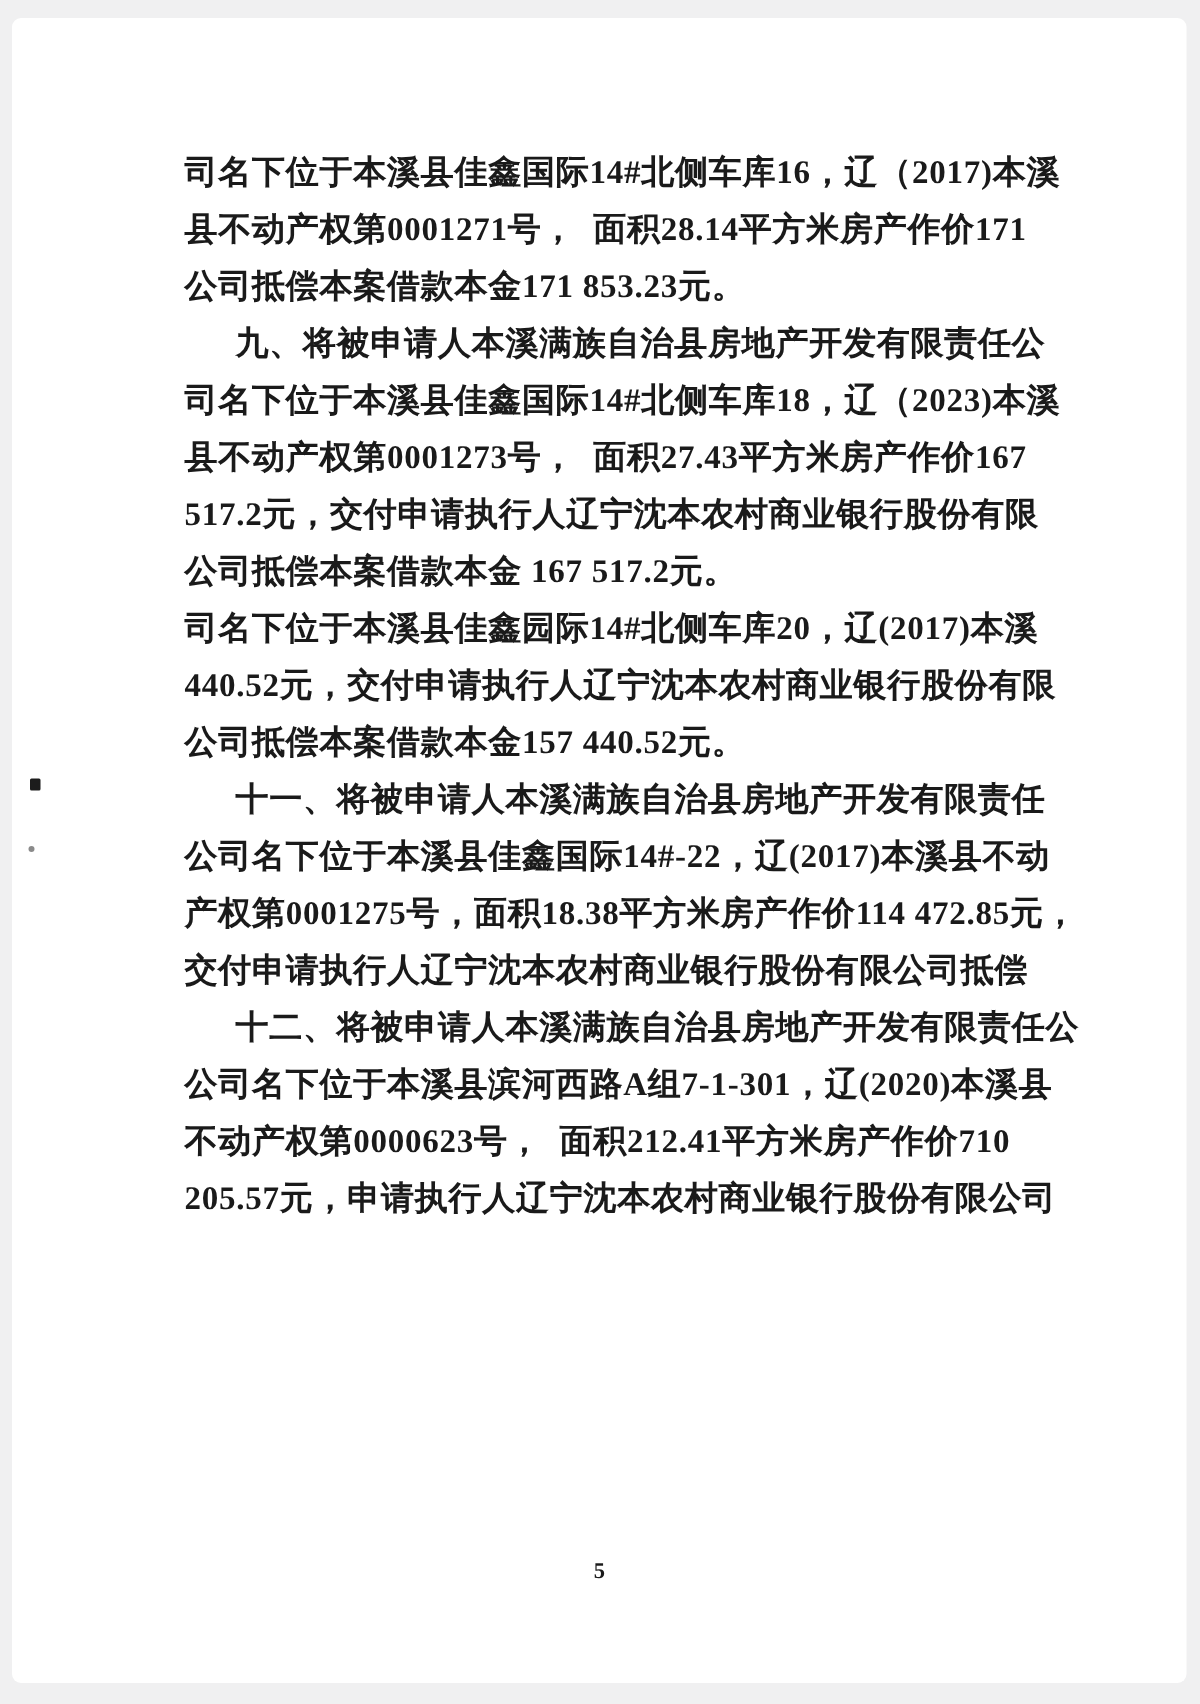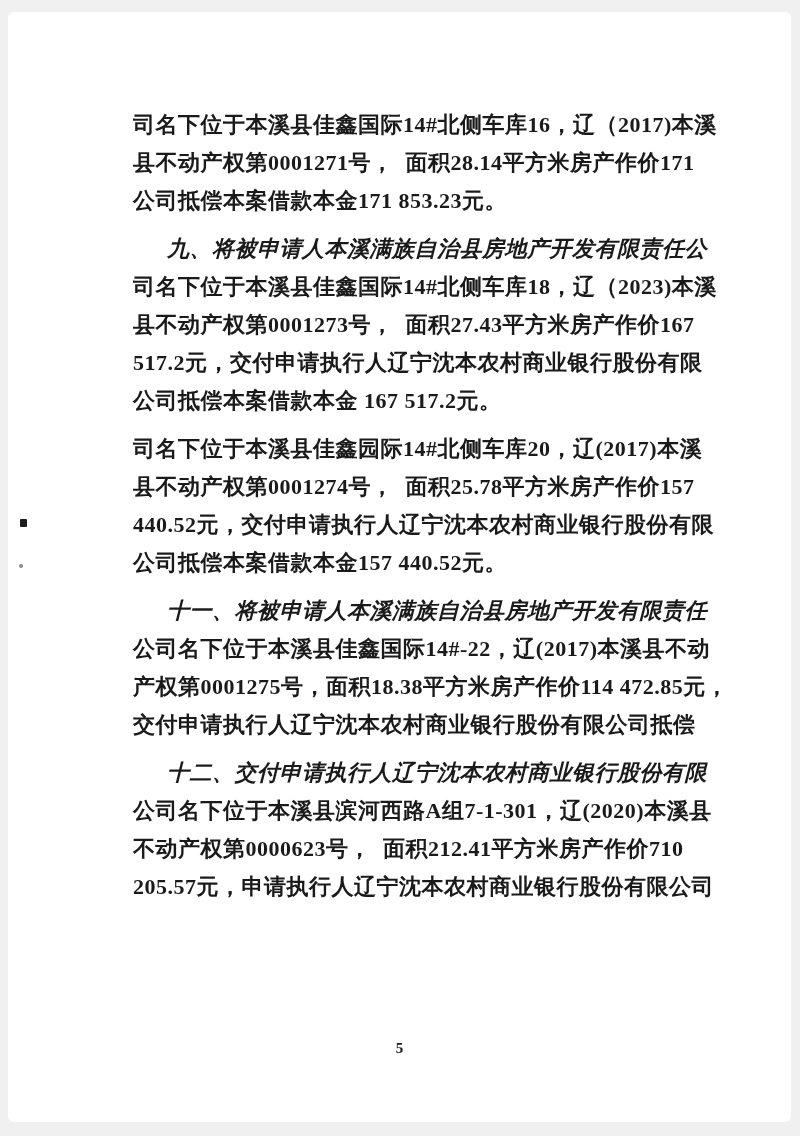--- a/index.html
+++ b/index.html
@@ -25,31 +25,31 @@
     height: 1110px;
     background: #ffffff;
     border-radius: 6px;
   }
   .textblock {
     position: absolute;
     left: 115px;
     top: 84px;
     width: 575px;
   }
-  .para { margin: 10px; padding: 0; }
+  .para { margin: 0; padding: 0; }
   .line {
     height: 38px;
     line-height: 38px;
     font-size: 22px;
     font-weight: 600;
     color: #1a1a1a;
     white-space: pre;
     letter-spacing: 0.5px;
   }
-  .line.indent { padding-left: 34px; font-style: italic; }
+  .line.indent { padding-left: 34px; }
   .pagenum {
     position: absolute;
     left: 0;
     right: 0;
     top: 1028px;
     text-align: center;
     font-size: 15px;
     font-weight: 600;
     color: #1a1a1a;
   }
@@ -89,34 +89,33 @@
       <div class="para">
         <div class="line indent">九、将被申请人本溪满族自治县房地产开发有限责任公</div>
         <div class="line">司名下位于本溪县佳鑫国际14#北侧车库18，辽（2023)本溪</div>
         <div class="line">县不动产权第0001273号，  面积27.43平方米房产作价167</div>
         <div class="line">517.2元，交付申请执行人辽宁沈本农村商业银行股份有限</div>
         <div class="line">公司抵偿本案借款本金 167 517.2元。</div>
       </div>
 
       <div class="para">
         <div class="line">司名下位于本溪县佳鑫园际14#北侧车库20，辽(2017)本溪</div>
-        <div class="line">县不动产权第0001274号，  面积25.78平方米房产作价157</div>
         <div class="line">440.52元，交付申请执行人辽宁沈本农村商业银行股份有限</div>
         <div class="line">公司抵偿本案借款本金157 440.52元。</div>
       </div>
 
       <div class="para">
         <div class="line indent">十一、将被申请人本溪满族自治县房地产开发有限责任</div>
         <div class="line">公司名下位于本溪县佳鑫国际14#-22，辽(2017)本溪县不动</div>
         <div class="line">产权第0001275号，面积18.38平方米房产作价114 472.85元，</div>
         <div class="line">交付申请执行人辽宁沈本农村商业银行股份有限公司抵偿</div>
       </div>
 
       <div class="para">
-        <div class="line indent">十二、交付申请执行人辽宁沈本农村商业银行股份有限</div>
+        <div class="line indent">十二、将被申请人本溪满族自治县房地产开发有限责任公</div>
         <div class="line">公司名下位于本溪县滨河西路A组7-1-301，辽(2020)本溪县</div>
         <div class="line">不动产权第0000623号，  面积212.41平方米房产作价710</div>
         <div class="line">205.57元，申请执行人辽宁沈本农村商业银行股份有限公司</div>
       </div>
 
     </div>
 
     <div class="pagenum">5</div>
 
     <div class="dot1"></div>

